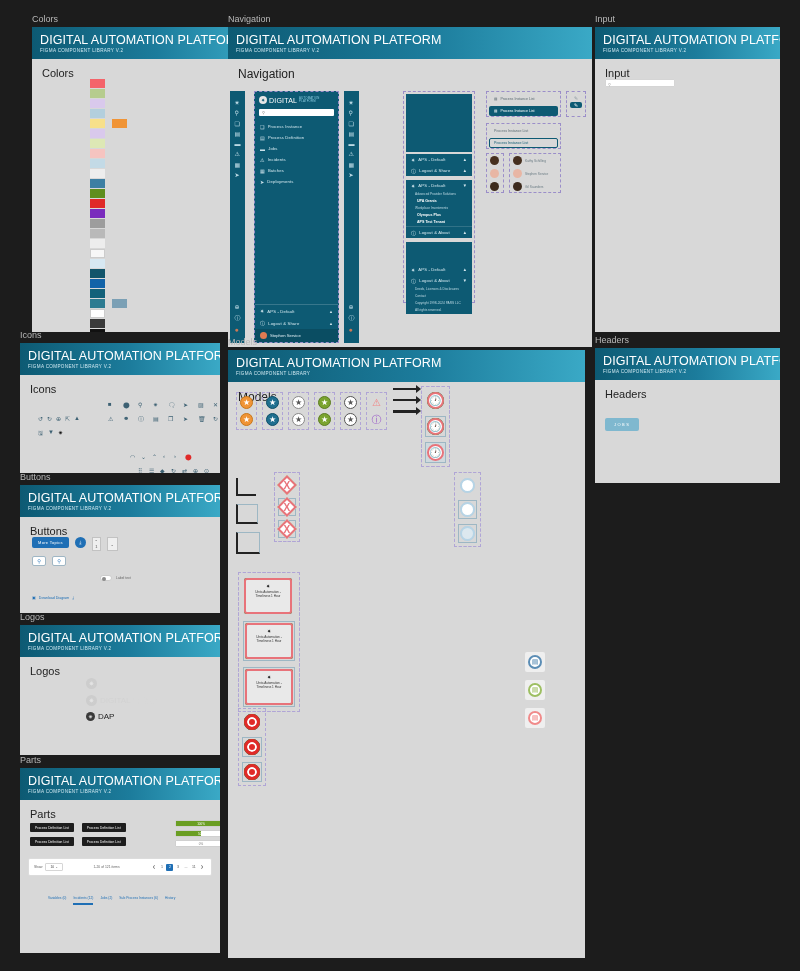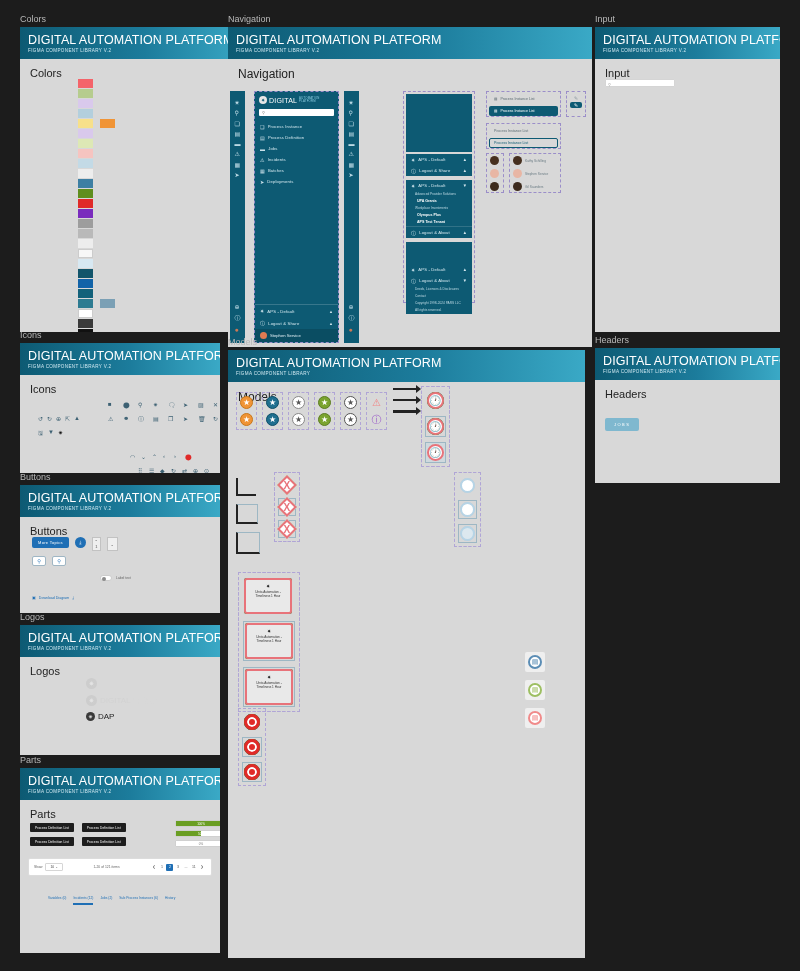--- a/index.html
+++ b/index.html
@@ -150,21 +150,21 @@
     padding:4px 9px; border-radius:2px; display:inline-block;}
   .input-field { background:#fff; border:1px solid #d5d5d5; height:8px; width:70px;
     border-radius:1px; font-size:4px;color:#999;padding-left:8px;line-height:8px;
     position:relative;}
 </style>
 </head>
 <body>
 
 <div class="board">
 
-  <div class="frame" style="left:20px; top:14px; width:228px;">
+  <div class="frame" style="left:32px; top:14px; width:228px;">
     <div class="frame-title">Colors</div>
     <div class="frame-body" style="height:305px;">
       <div class="app-header">
         <div class="t1">DIGITAL AUTOMATION PLATFORM</div>
         <div class="t2">FIGMA COMPONENT LIBRARY V.2</div>
       </div>
       <div class="page-title">Colors</div>
       <div class="swatch-col" id="swatches">
           <div class="sw" style="background:#f4646a"></div>
           <div class="sw" style="background:#b6cc8e"></div>

